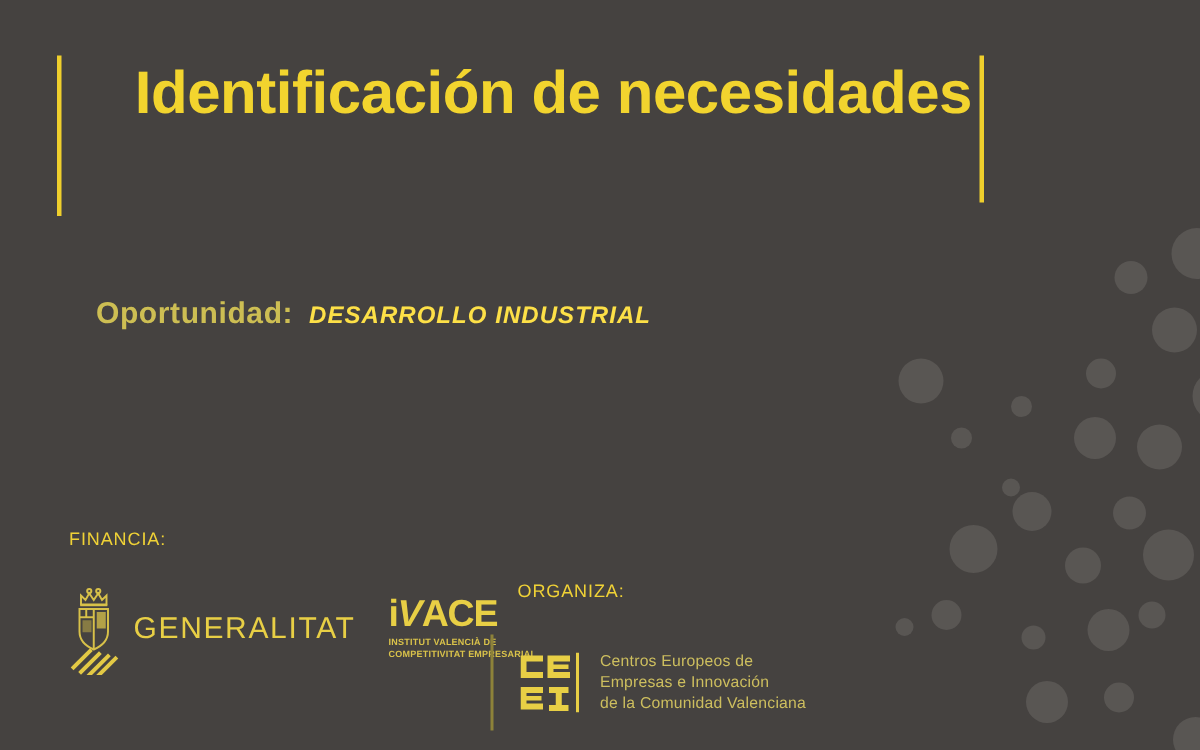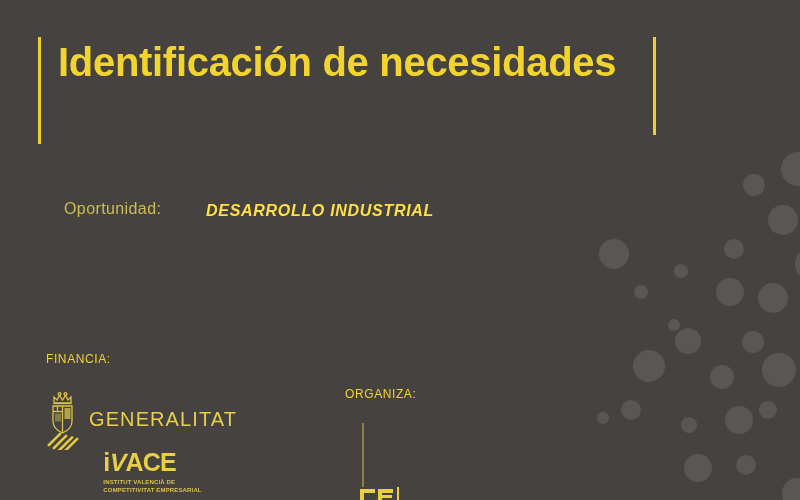--- a/index.html
+++ b/index.html
@@ -47,20 +47,21 @@
     top: 37px;
     width: 3px;
     height: 98px;
     background: #efcf2c;
   }
   #title-block {
     position: absolute;
     left: 58px;
     top: 36px;
     width: 590px;
+    text-align: right;
   }
   .title-line {
     color: #f2d42e;
     font-size: 40px;
     font-weight: bold;
     letter-spacing: -0.3px;
     line-height: 53px;
     white-space: nowrap;
   }
 
@@ -71,22 +72,22 @@
     top: 196px;
     width: 520px;
   }
   .field-row {
     display: flex;
     align-items: flex-start;
     margin-bottom: 29px;
   }
   .field-label {
     color: #cdbe53;
-    font-size: 16px;
-    font-weight: 400;
+    font-size: 20px;
+    font-weight: 700;
     letter-spacing: 0.4px;
     line-height: 26px;
     width: 142px;
     flex: none;
     white-space: nowrap;
   }
   .field-value {
     color: #fde047;
     font-size: 16px;
     font-weight: bold;
@@ -110,21 +111,21 @@
 
   .foot-heading {
     color: #f0d236;
     font-size: 12px;
     font-weight: normal;
     letter-spacing: 0.6px;
     margin-bottom: 22px;
     white-space: nowrap;
   }
 
-  .logos-row { display: flex; align-items: center; flex-direction: column; }
+  .logos-row { display: flex; align-items: center; }
 
   
   #gva-logo { display: flex; align-items: center; }
   #gva-emblem { width: 34px; height: 62px; flex: none; }
   #gva-wordmark {
     margin-left: 9px;
     color: #e8cf45;
     font-size: 20px;
     font-weight: 500;
     letter-spacing: 1.1px;
@@ -287,18 +288,23 @@
 
               <path d="M18 2 h15 v4 h-11 v2 h10 v3 h-10 v2 h11 v4 h-15 z"></path>
 
               <path d="M0 23 h15 v4 h-11 v2 h10 v3 h-10 v2 h11 v4 h-15 z"></path>
 
               <path d="M19 23 h13 v4 h-4.5 v8 h4.5 v4 h-13 v-4 h4.5 v-8 h-4.5 z"></path>
 
               <path d="M37 0 h2 v40 h-2 z"></path>
             </g>
           </svg>
+          <div id="ceei-text">
+            <div>Centros Europeos de</div>
+            <div>Empresas e Innovación</div>
+            <div>de la Comunidad Valenciana</div>
+          </div>
         </div>
       </div>
     </div>
 
   </div>
 </div>
 
 </body></html>

